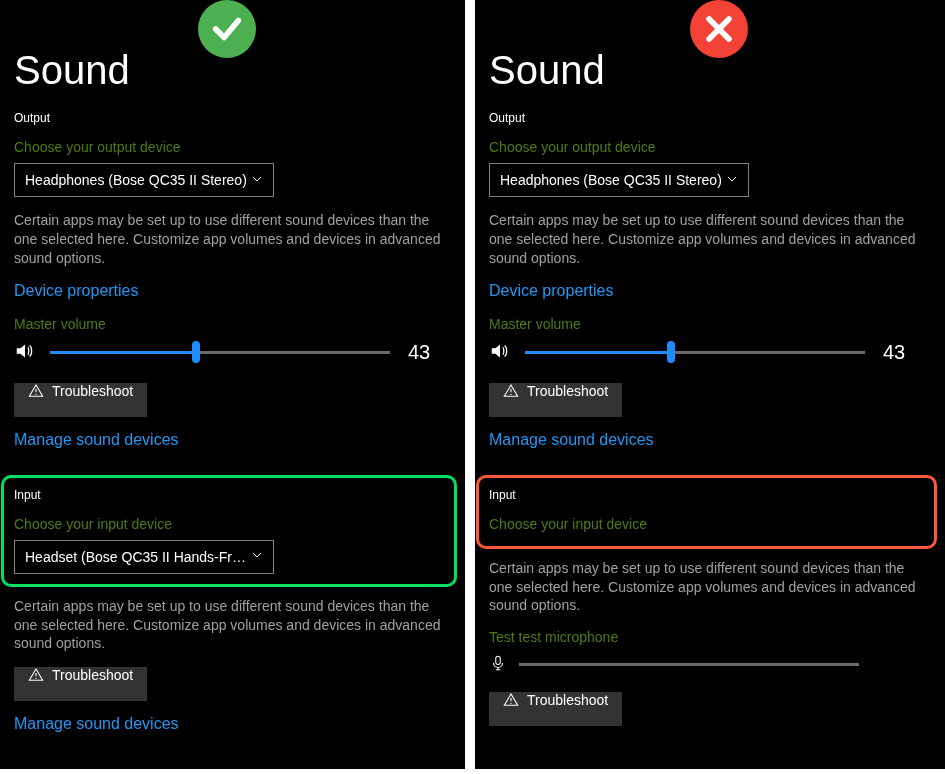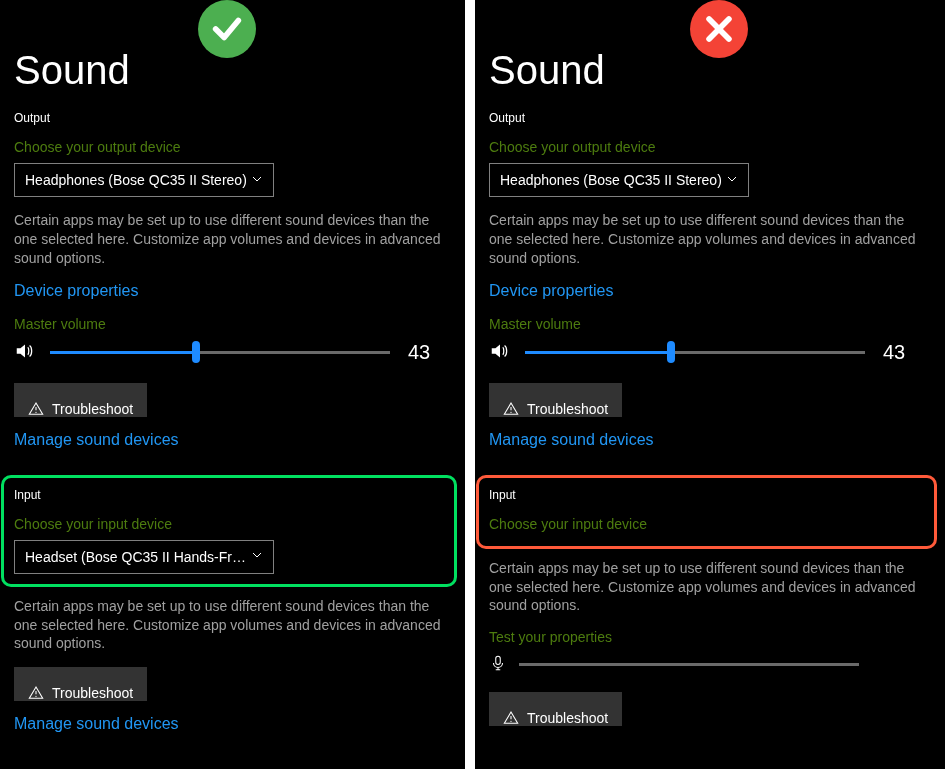--- a/index.html
+++ b/index.html
@@ -121,21 +121,21 @@
     font-size: 20px;
     color: #fff;
   }
   .btn {
     background: #333333;
     border: none;
     color: #fff;
     height: 34px;
     padding: 0 14px;
     display: inline-flex;
-    align-items: flex-end;
+    align-items: flex-start;
     gap: 8px;
     font-size: 14px;
     cursor: pointer;
     margin-bottom: 14px;
   }
   .btn .warn { width: 16px; height: 16px; }
   .highlight-box {
     border: 3px solid;
     padding: 10px 10px 6px 10px;
     margin-left: -13px;
@@ -287,21 +287,21 @@
   </button>
   <div><span class="link">Manage sound devices</span></div>
 
   
   <div class="highlight-box hl-red">
     <h2 class="section" style="margin-top:0">Input</h2>
     <div class="label">Choose your input device</div>
   </div>
 
   <div class="note" style="margin-top:10px">Certain apps may be set up to use different sound devices than the one selected here. Customize app volumes and devices in advanced sound options.</div>
-  <div class="label">Test your properties</div>
+  <div class="label">Test test microphone</div>
   <div class="mic-row">
     <span>
       <svg class="mic-icon" viewBox="0 0 24 24">
         <rect x="9" y="3" width="6" height="11" rx="3" stroke="#fff" stroke-width="1.4" fill="none"></rect>
         <path d="M6 12c0 3.3 2.7 6 6 6s6-2.7 6-6 M12 18v3 M9 21h6" stroke="#fff" stroke-width="1.4" fill="none"></path>
       </svg>
     </span>
     <div class="mic-bar"></div>
   </div>
   <button class="btn">

